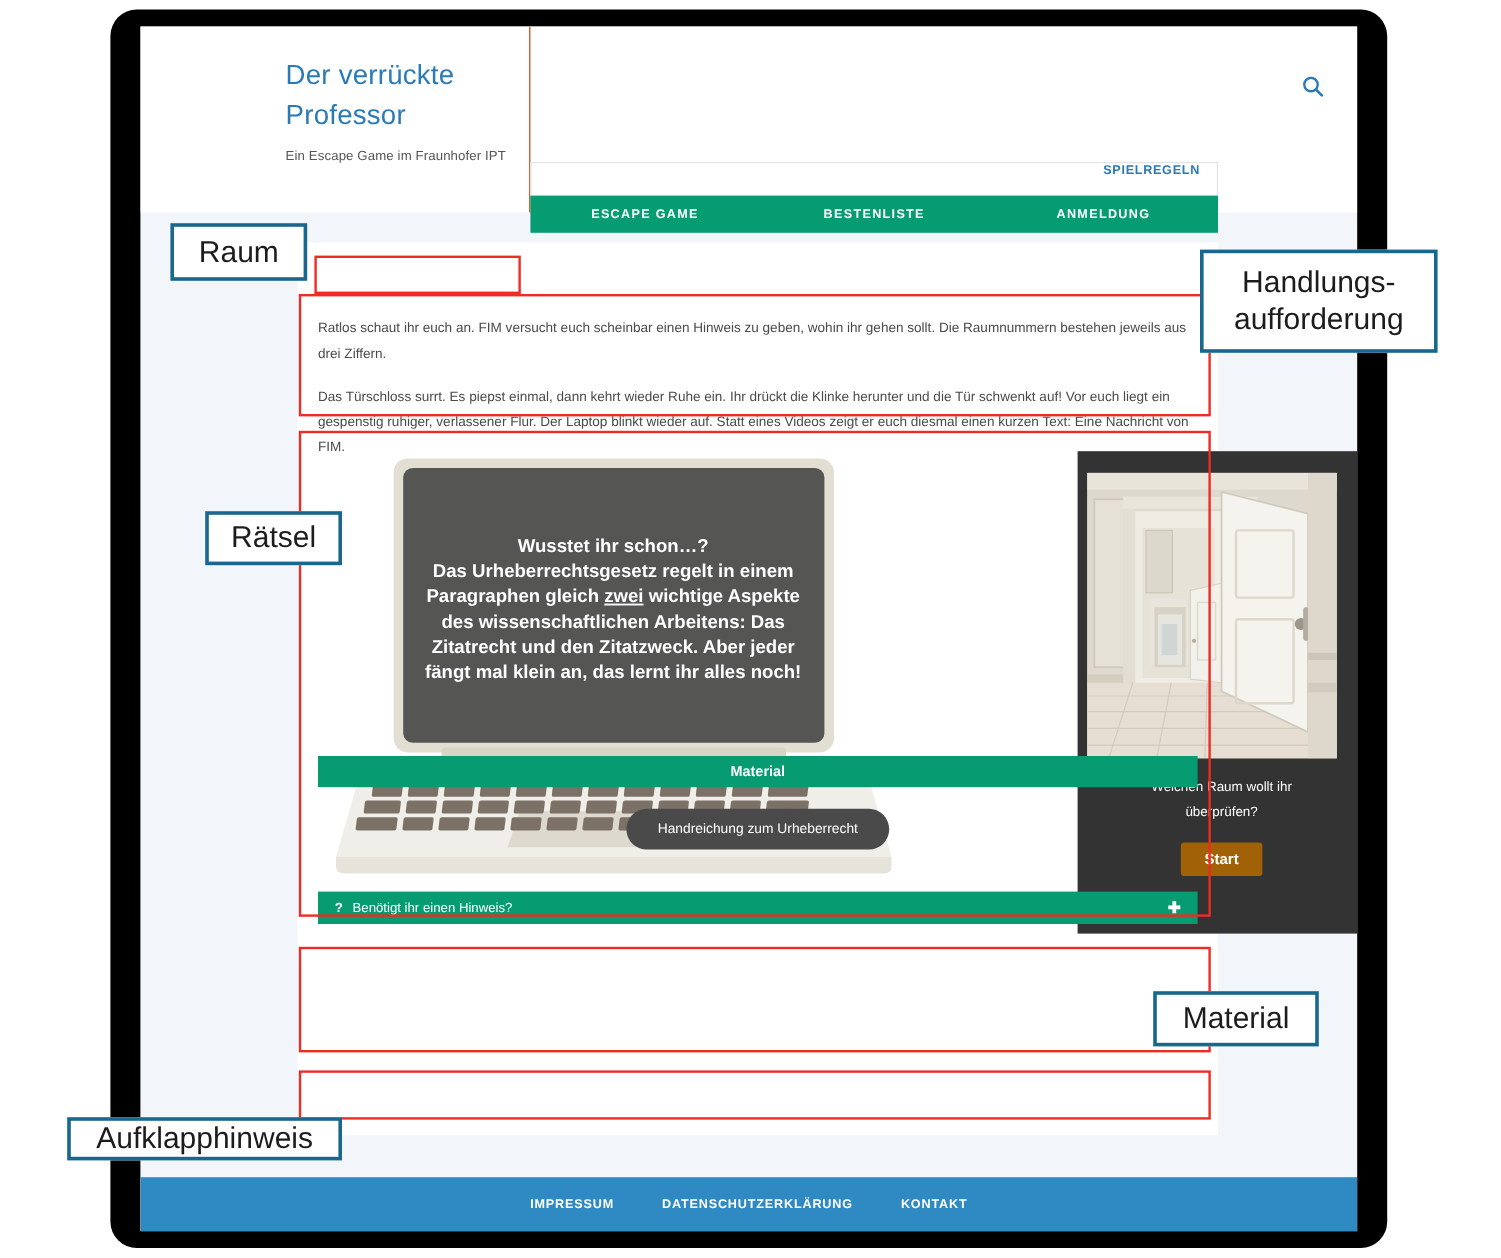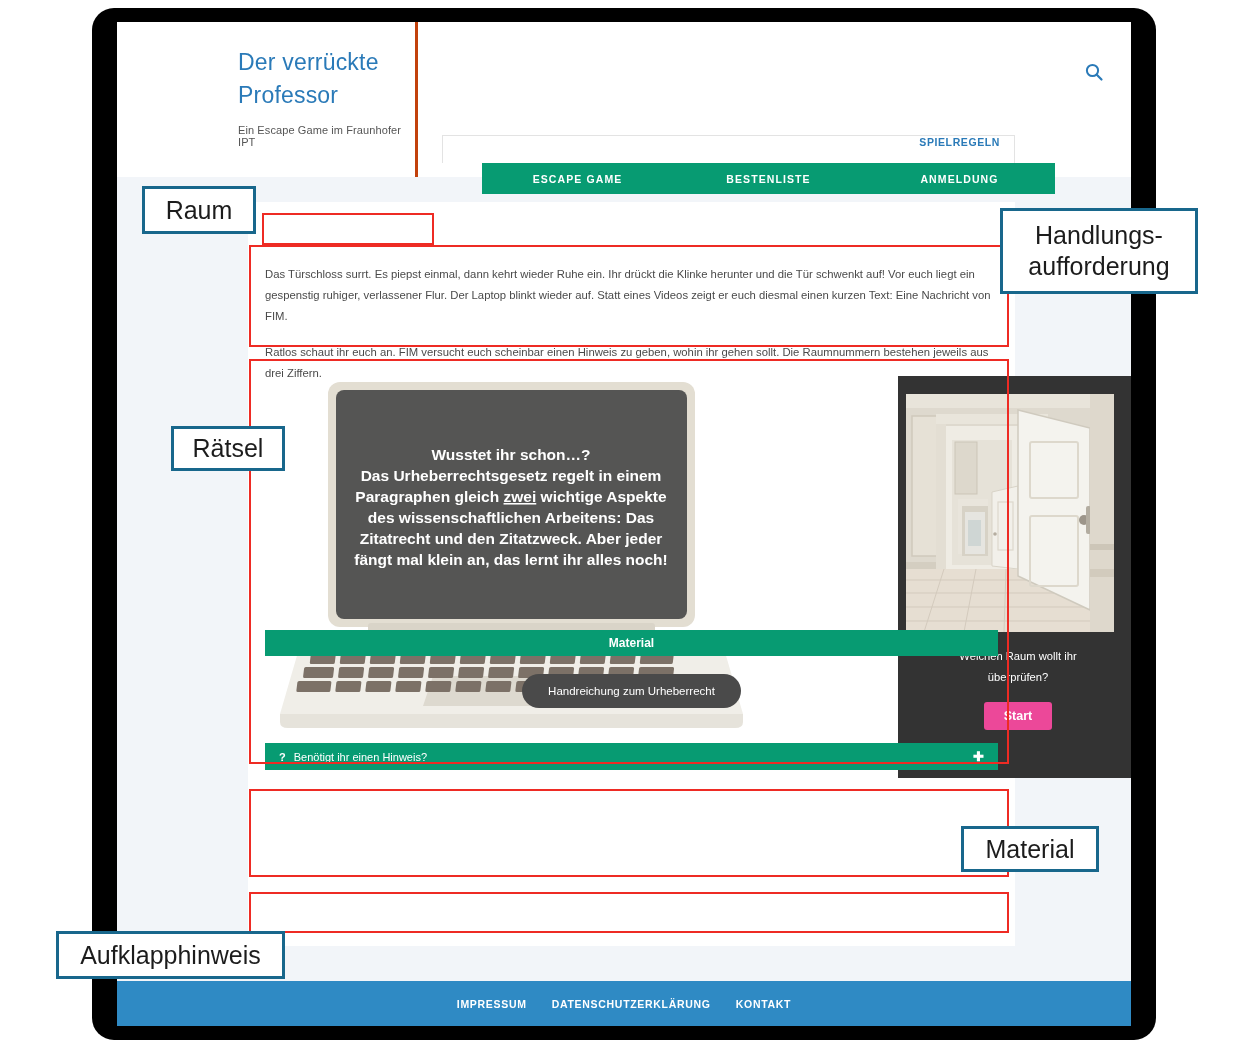--- a/index.html
+++ b/index.html
@@ -29,22 +29,22 @@
   }
 
   
   .site-header {
     position: absolute; left: 0; top: 0;
     width: 1014px; height: 155px;
     background: #ffffff;
   }
   .brand-col {
     position: absolute; left: 0; top: 0;
-    width: 301px; height: 155px;
-    border-right: 3px solid #c2410c;
+    width: 325px; height: 155px;
+    border-right: 1px solid #c2410c;
     padding: 24px 0 0 121px;
   }
   .brand-title {
     color: #2a7ab8;
     font-size: 23px;
     line-height: 33px;
     font-weight: 400;
     letter-spacing: .2px;
   }
   .brand-sub {
@@ -79,21 +79,21 @@
     letter-spacing: .6px;
     text-decoration: none;
   }
 
   
   .mainnav {
     position: absolute;
     left: 325px; top: 141px;
     width: 573px; height: 31px;
     background: #079b72;
-    display: flex; align-items: center; margin-left: 40px;
+    display: flex; align-items: center;
   }
   .mainnav .nav-item {
     flex: 1;
     text-align: center;
     color: #ffffff;
     font-size: 10.5px;
     font-weight: 700;
     letter-spacing: 1.1px;
     cursor: pointer;
   }
@@ -158,21 +158,21 @@
   .cta-text {
     margin-top: 14px;
     color: #ffffff;
     font-size: 11.2px;
     text-align: center;
     line-height: 21px;
   }
   .cta-btn {
     display: block;
     margin: 14px auto 0;
-    background: #ec4899;
+    background: #a16207;
     color: #ffffff;
     border: none;
     border-radius: 3px;
     font-size: 12.5px;
     font-weight: 700;
     padding: 7px 20px;
     cursor: pointer;
     font-family: "Liberation Sans", sans-serif;
   }
 
@@ -217,21 +217,21 @@
   .hint-label { color: #ffffff; font-size: 11px; flex: 1; }
   .hint-plus { color: #ffffff; font-size: 13px; font-weight: 700; }
 
   
   .site-footer {
     position: absolute;
     left: 0; bottom: 0;
     width: 1014px; height: 45px;
     background: #2f8ac4;
     display: flex; align-items: center; justify-content: center;
-    gap: 25px;
+    gap: 40px;
   }
   .site-footer a {
     color: #ffffff;
     font-size: 10.5px;
     font-weight: 700;
     letter-spacing: .7px;
     text-decoration: none;
   }
 
   
@@ -286,22 +286,22 @@
         <div class="nav-item">ESCAPE GAME</div>
         <div class="nav-item">BESTENLISTE</div>
         <div class="nav-item">ANMELDUNG</div>
       </div>
     </div>
 
     <div class="content-card">
 
 
       <div class="intro">
+        <p>Ratlos schaut ihr euch an. FIM versucht euch scheinbar einen Hinweis zu geben, wohin ihr gehen sollt. Die Raumnummern bestehen jeweils aus drei Ziffern.</p>
         <p>Das Türschloss surrt. Es piepst einmal, dann kehrt wieder Ruhe ein. Ihr drückt die Klinke herunter und die Tür schwenkt auf! Vor euch liegt ein gespenstig ruhiger, verlassener Flur. Der Laptop blinkt wieder auf. Statt eines Videos zeigt er euch diesmal einen kurzen Text: Eine Nachricht von FIM.</p>
-        <p>Ratlos schaut ihr euch an. FIM versucht euch scheinbar einen Hinweis zu geben, wohin ihr gehen sollt. Die Raumnummern bestehen jeweils aus drei Ziffern.</p>
       </div>
 
       <div class="puzzle">
 
         <div class="laptop">
           <svg width="477" height="360" viewBox="0 0 477 360">
 
             <rect x="55" y="6" width="367" height="245" rx="12" fill="#e3ded2"></rect>
 
             <rect x="63" y="14" width="351" height="229" rx="8" fill="#555554"></rect>
@@ -482,17 +482,17 @@
   </div>
 
   <div class="callout" style="left:171px; top:426px; width:114px; height:45px;">
     <span>Rätsel</span>
   </div>
 
   <div class="callout" style="left:961px; top:826px; width:138px; height:46px;">
     <span>Material</span>
   </div>
 
-  <div class="callout" style="left:56px; top:931px; width:229px; height:48px;">
+  <div class="callout" style="left:56px; top:931px; width:229px; height:36px;">
     <span>Aufklapphinweis</span>
   </div>
 
 </div>
 
 </body></html>

